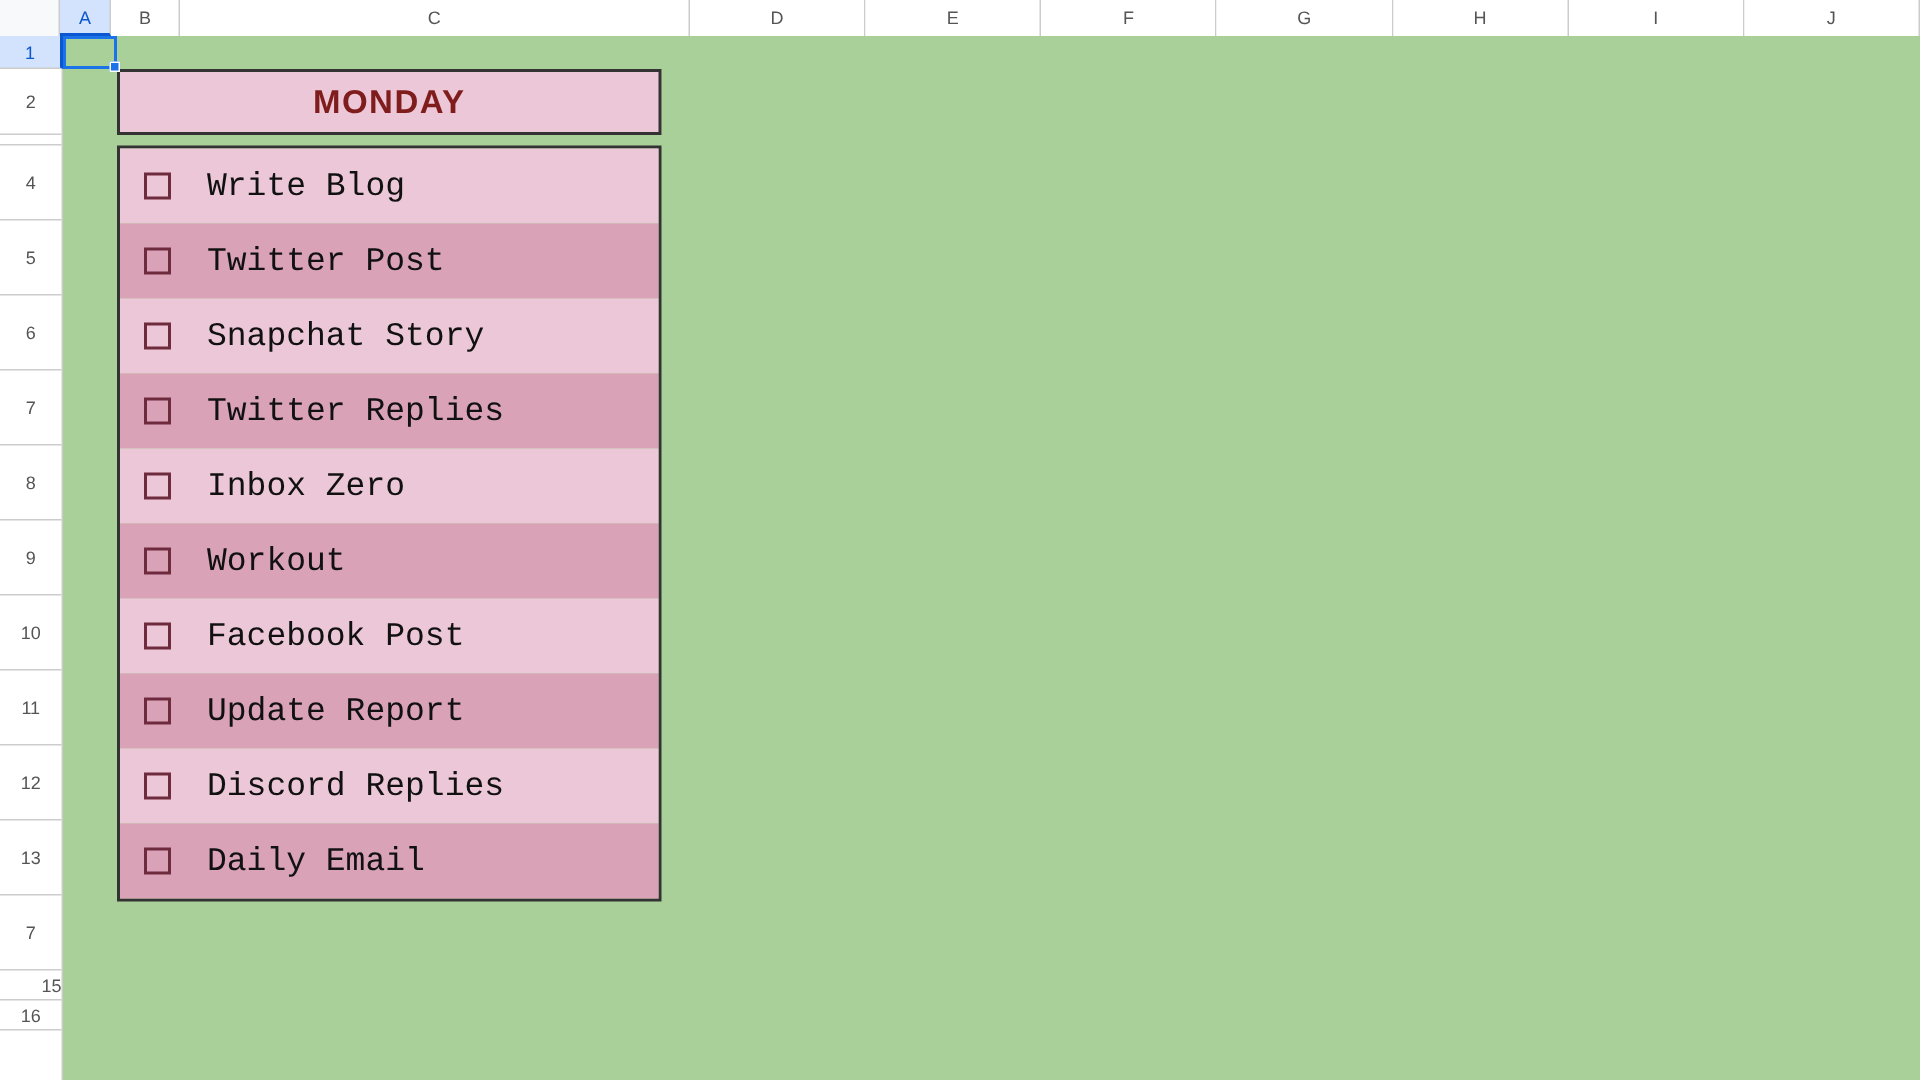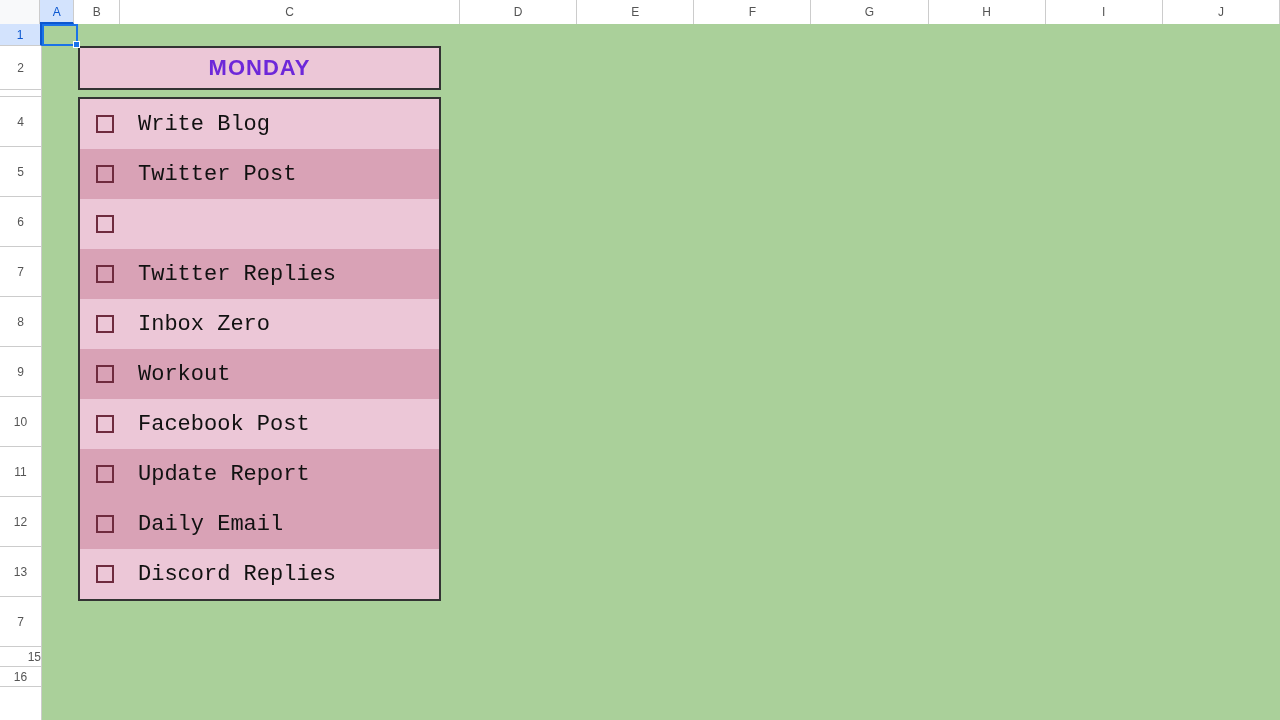--- a/index.html
+++ b/index.html
@@ -54,21 +54,21 @@
 
   
   .day-header {
     position:absolute; left:36px; top:22px;
     width:363px; height:44px;
     border:2px solid #333;
     background:#ecc7d7;
     display:flex; align-items:center; justify-content:center;
   }
   .day-header span {
-    font-weight:700; font-size:22px; letter-spacing:1px; color:#6d28d9;
+    font-weight:700; font-size:22px; letter-spacing:1px; color:#7f1d1d;
   }
 
   
   .task-box {
     position:absolute; left:36px; top:73px;
     width:363px;
     border:2px solid #333;
   }
   .task-row {
     display:flex; align-items:center;
@@ -174,20 +174,21 @@
       <div class="task-row light">
         <div class="cb"></div>
         <span class="label">Write Blog</span>
       </div>
       <div class="task-row dark">
         <div class="cb"></div>
         <span class="label">Twitter Post</span>
       </div>
       <div class="task-row light">
         <div class="cb"></div>
+        <span class="label">Snapchat Story</span>
       </div>
       <div class="task-row dark">
         <div class="cb"></div>
         <span class="label">Twitter Replies</span>
       </div>
       <div class="task-row light">
         <div class="cb"></div>
         <span class="label">Inbox Zero</span>
       </div>
       <div class="task-row dark">
@@ -195,24 +196,24 @@
         <span class="label">Workout</span>
       </div>
       <div class="task-row light">
         <div class="cb"></div>
         <span class="label">Facebook Post</span>
       </div>
       <div class="task-row dark">
         <div class="cb"></div>
         <span class="label">Update Report</span>
       </div>
+      <div class="task-row light">
+        <div class="cb"></div>
+        <span class="label">Discord Replies</span>
+      </div>
       <div class="task-row dark">
         <div class="cb"></div>
         <span class="label">Daily Email</span>
-      </div>
-      <div class="task-row light">
-        <div class="cb"></div>
-        <span class="label">Discord Replies</span>
       </div>
     </div>
 
   </div>
 </div>
 
 </body></html>

